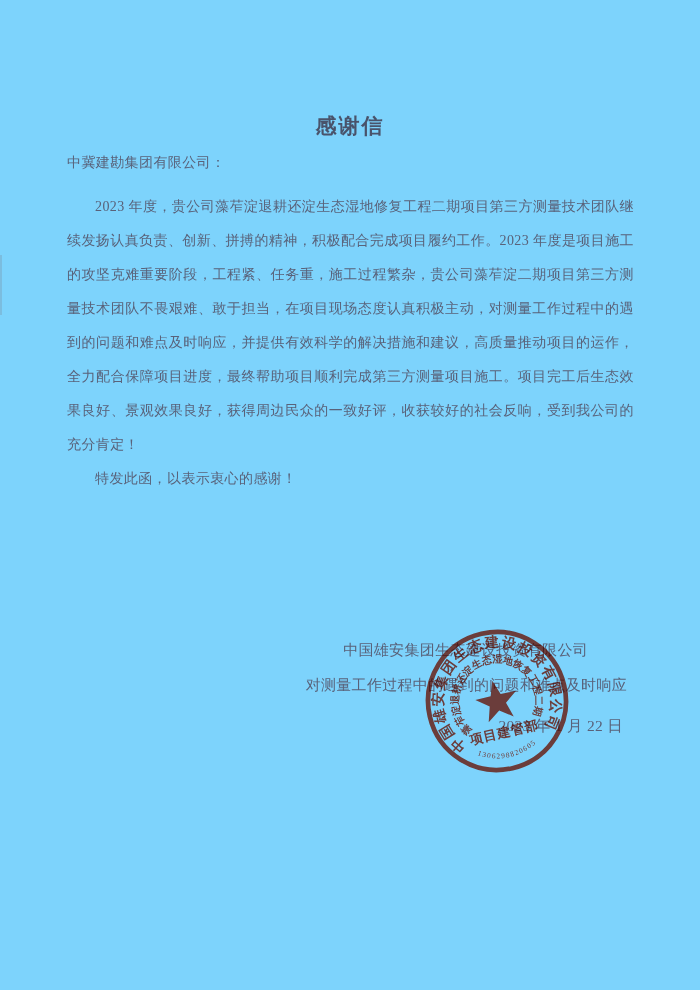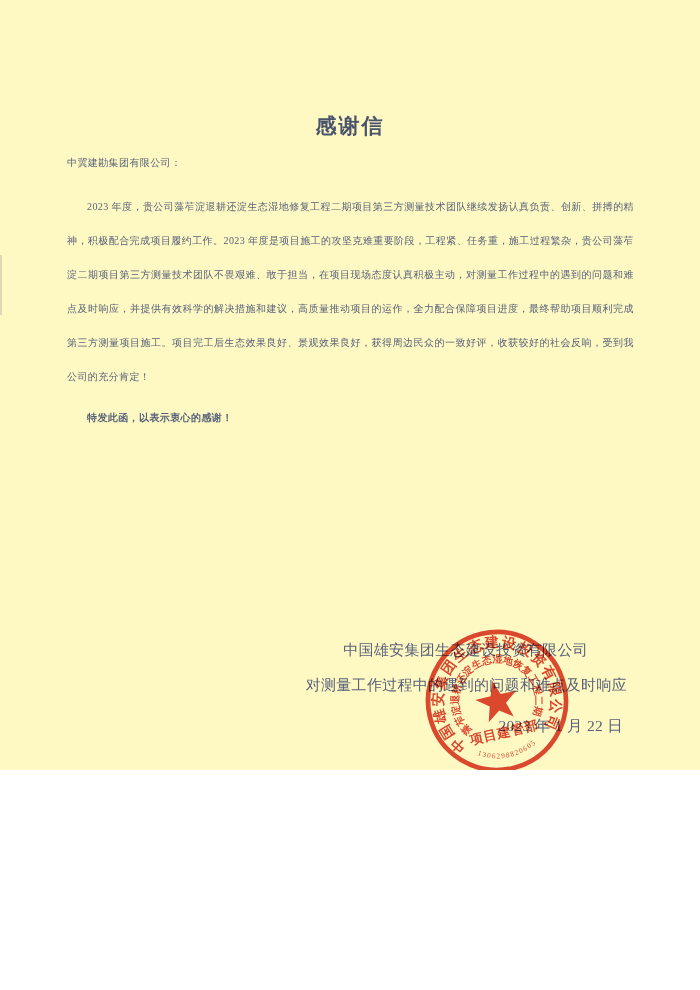--- a/index.html
+++ b/index.html
@@ -1,21 +1,21 @@
 <!DOCTYPE html>
 <html><head>
 <meta charset="utf-8">
 <style>
   html, body { margin: 0; padding: 0; background: #ffffff; }
 
   .page {
     position: relative;
     width: 700px;
-    height: 770px;
-    background: #fef9c3;
+    height: 990px;
+    background: #7dd3fc;
     font-family: "Liberation Serif", serif;
     color: #59627a;
     overflow: hidden;
   }
 
   
   .scan-artifact {
     position: absolute;
     left: 0; top: 255px;
     width: 2px; height: 60px;
@@ -31,28 +31,28 @@
     font-size: 21px;
     font-weight: bold;
     letter-spacing: 2px;
     color: #49536b;
   }
 
   .letter-body {
     position: absolute;
     top: 146px; left: 67px;
     width: 567px;
-    font-size: 10px;
+    font-size: 14px;
     line-height: 34px;
     letter-spacing: 0.4px;
     text-align: justify;
   }
   .salutation { margin: 0; }
   .para { margin: 10px 0 0 0; text-indent: 2em; }
-  .para.closing { margin-top: 7px; font-weight: bold; }
+  .para.closing { margin-top: 0; }
 
   .sig {
     position: absolute;
     font-size: 15px;
     letter-spacing: 0.3px;
     color: #59627a;
     white-space: nowrap;
   }
   .sig.company { top: 641px; right: 112px; }
   .sig.dept    { top: 676px; right: 73px;  }

